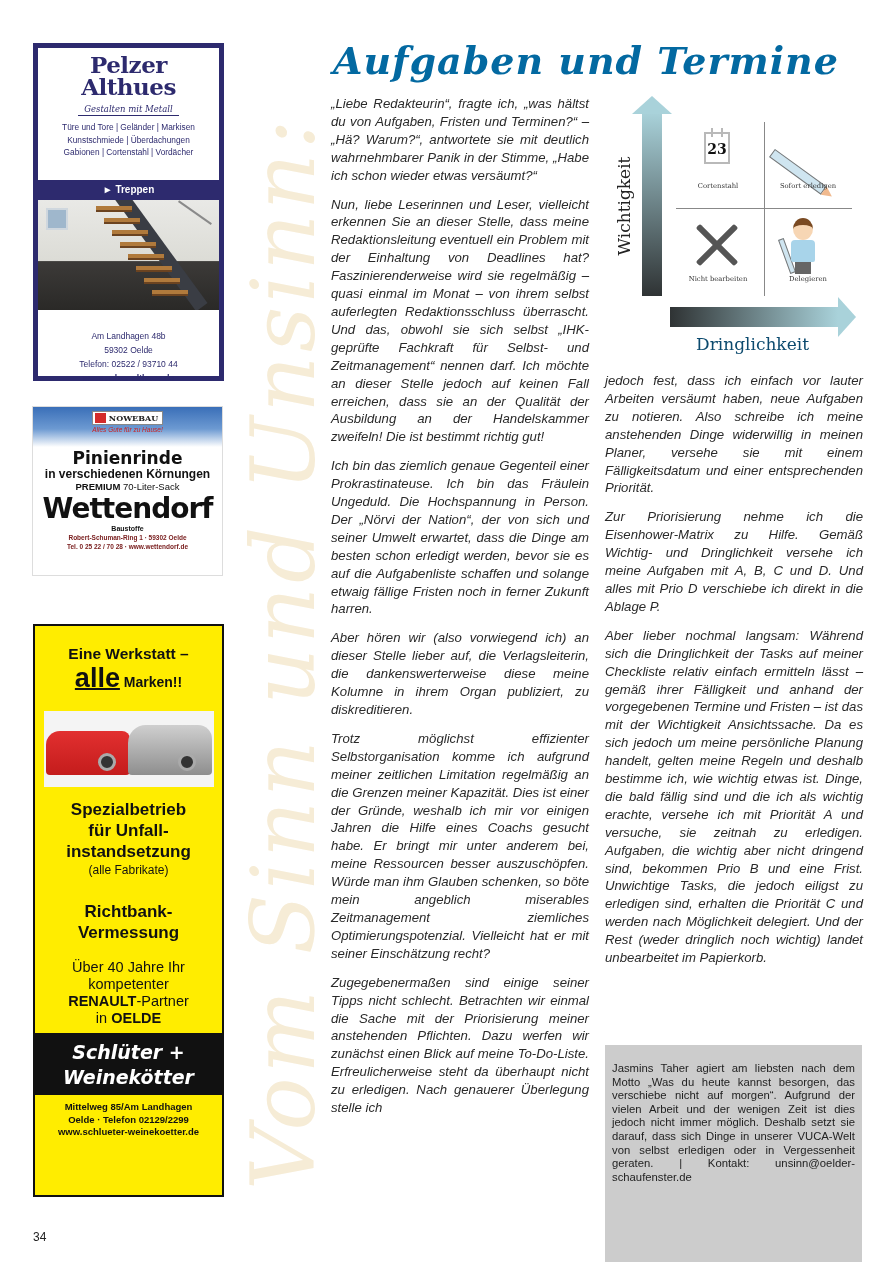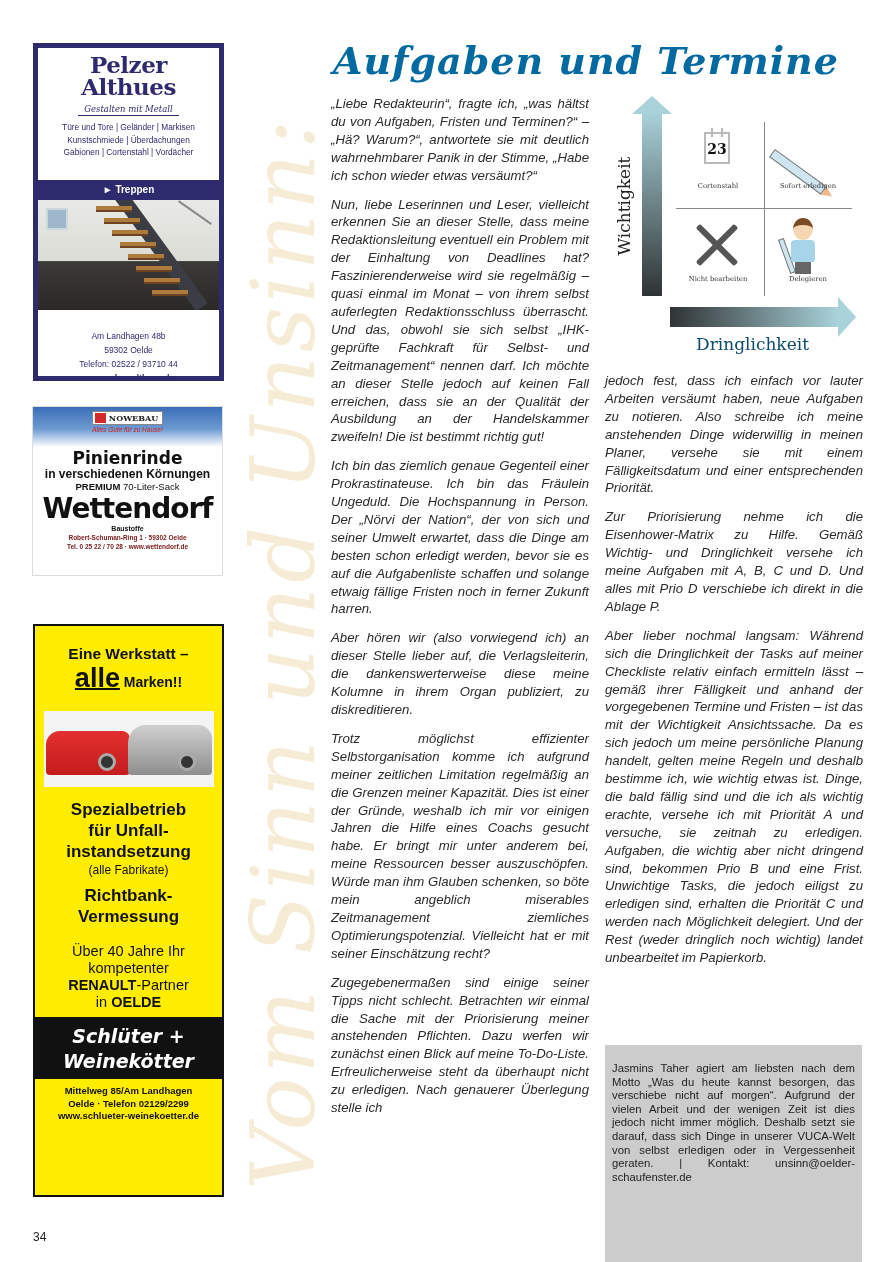--- a/index.html
+++ b/index.html
@@ -49,21 +49,21 @@
   .sw-head1 { font-weight: bold; font-size: 15.5px; color: #111; margin-top: 18px; line-height: 19px; }
   .sw-head2 { color: #111; line-height: 30px; }
   .sw-head2 .alle { font-weight: bold; font-size: 27px; text-decoration: underline; text-decoration-thickness: 2px; }
   .sw-head2 .marken { font-weight: bold; font-size: 14px; }
   .sw-photo { margin: 14px auto 0; width: 170px; height: 76px; background: #f4f4f4; position: relative; overflow: hidden; }
   .car-red { position: absolute; left: 2px; top: 20px; width: 84px; height: 44px; background: linear-gradient(180deg, #e23030 0%, #c41c1c 100%); border-radius: 14px 8px 4px 4px; }
   .car-grey { position: absolute; left: 84px; top: 14px; width: 84px; height: 50px; background: linear-gradient(180deg, #cfcfcf 0%, #8e8e8e 100%); border-radius: 18px 14px 4px 4px; }
   .wheel { position: absolute; bottom: 4px; width: 18px; height: 18px; border-radius: 50%; background: #333; border: 3px solid #aaa; }
   .sw-special { font-weight: bold; font-size: 17px; color: #111; line-height: 21px; margin-top: 12px; }
   .sw-fabrikate { font-size: 12px; color: #111; line-height: 17px; }
-  .sw-richt { font-weight: bold; font-size: 17px; color: #111; line-height: 21px; margin-top: 6px; }
+  .sw-richt { font-weight: bold; font-size: 17px; color: #111; line-height: 21px; margin-top: 22px; }
   .sw-ueber { font-size: 14.5px; color: #111; line-height: 17px; margin-top: 16px; }
   .sw-ueber b { font-weight: bold; }
   .sw-black { background: #111; color: #fff; font-family: "DejaVu Sans", sans-serif; font-weight: bold; font-style: italic; font-size: 19px; line-height: 25px; margin-top: 6px; padding: 7px 0 5px; }
   .sw-addr { font-weight: bold; font-size: 9.5px; color: #111; line-height: 12.5px; margin-top: 6px; }
 
   .page-number { position: absolute; left: 33px; top: 1230px; font-size: 12px; color: #222; }
 
   
   .vertical-title {
     position: absolute; left: 238px; top: 1190px;

